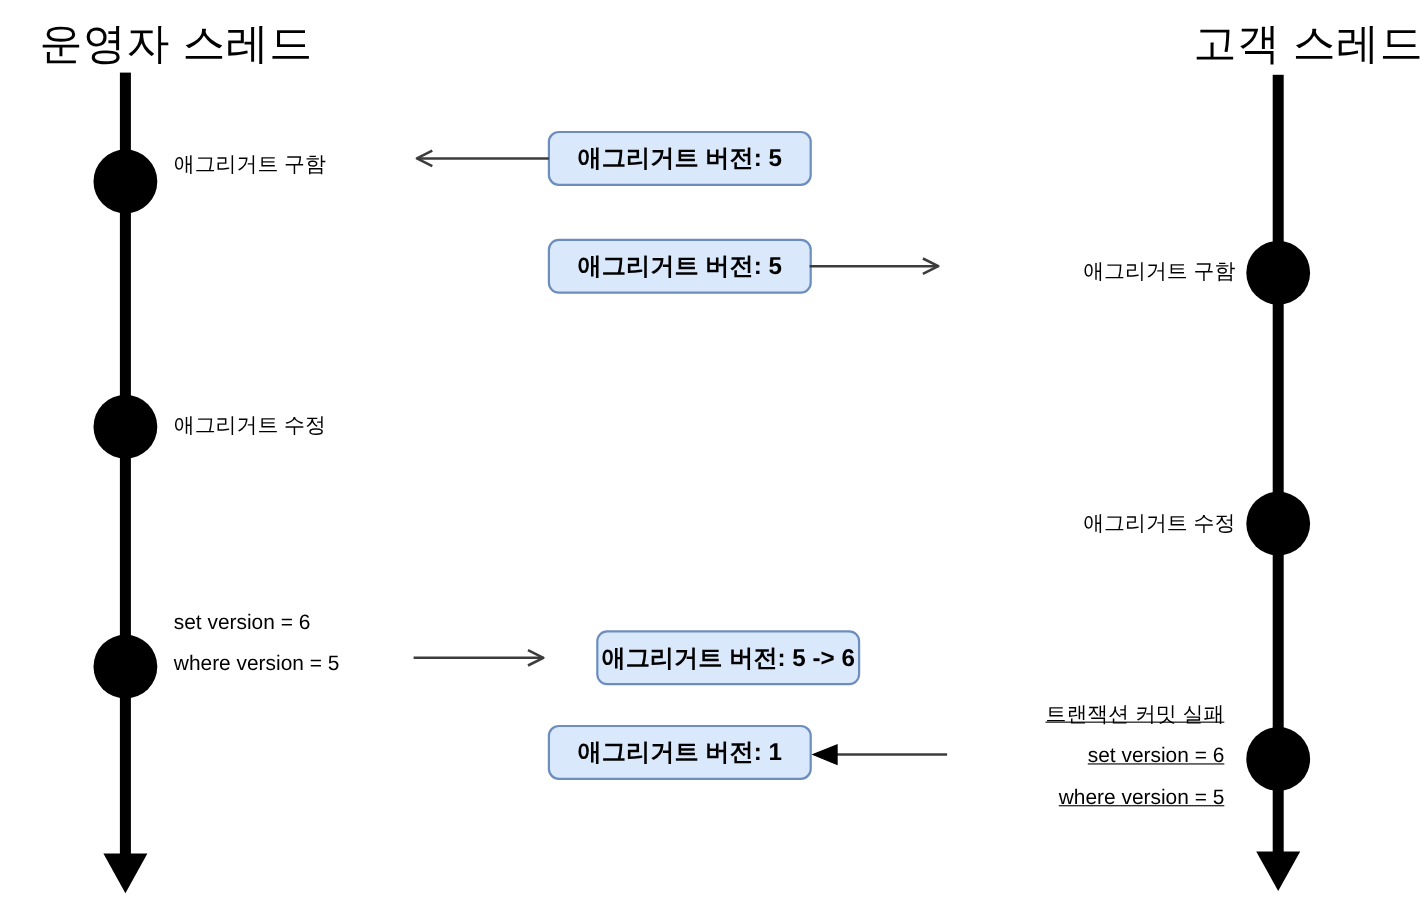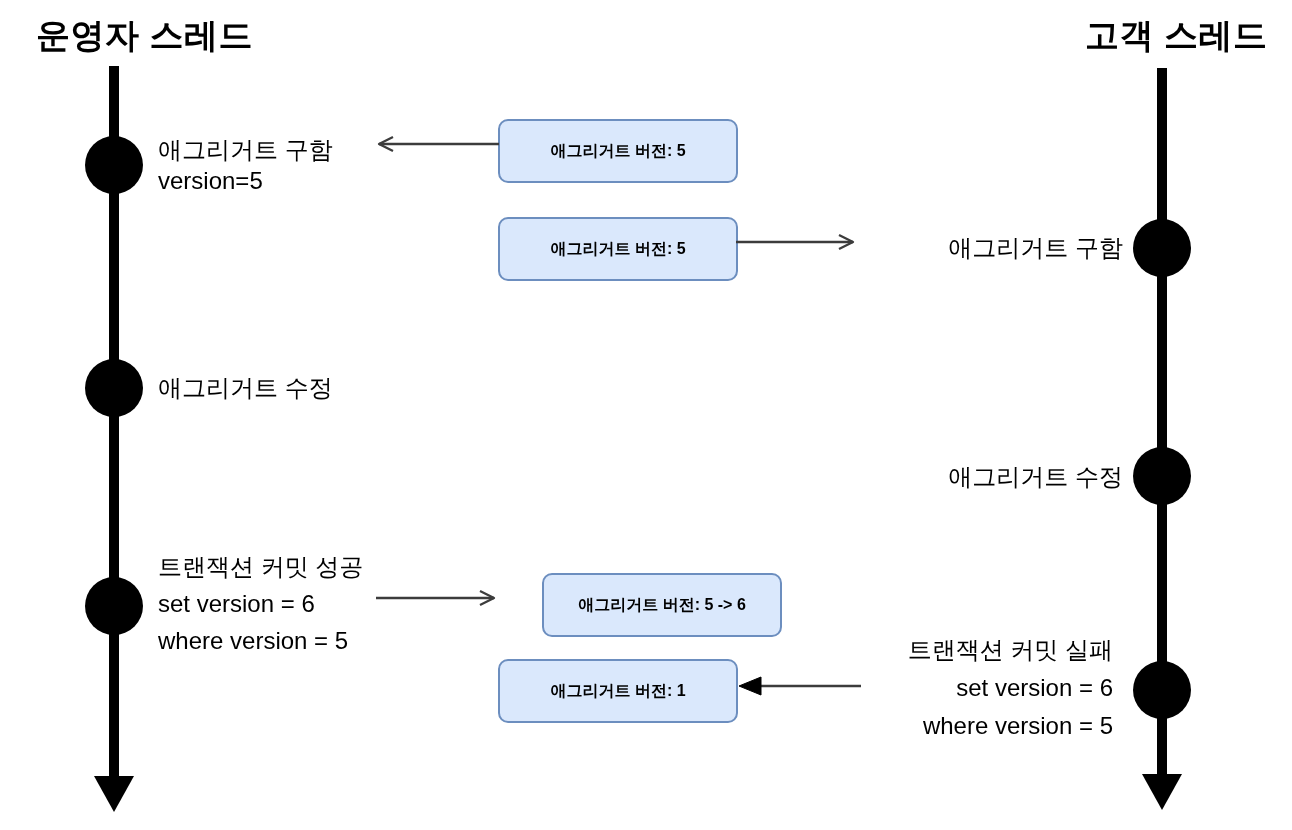--- a/index.html
+++ b/index.html
@@ -1,35 +1,35 @@
 <!DOCTYPE html>
 <html><head>
 <meta charset="utf-8">
 <style>
   html,body{margin:0;padding:0;background:#ffffff;}
   #canvas{
     position:relative;width:1292px;height:830px;background:#ffffff;overflow:hidden;
     font-family:"Liberation Sans","DejaVu Sans",sans-serif;color:#000000;
   }
   .abs{position:absolute;}
-  .thread-title{font-size:34px;font-weight:700;white-space:nowrap;letter-spacing:0.5px;}
+  .thread-title{font-size:39px;font-weight:400;white-space:nowrap;letter-spacing:0.5px;}
   .lifeline{width:10px;background:#000000;}
   .lifeline-head{width:0;height:0;border-left:20px solid transparent;border-right:20px solid transparent;border-top:36px solid #000000;}
   .dot{width:58px;height:58px;border-radius:50%;background:#000000;}
-  .event-label{font-size:24px;font-weight:500;white-space:nowrap;}
+  .event-label{font-size:19px;font-weight:500;white-space:nowrap;}
   .event-label .ln{display:block;}
   .lh31 .ln{line-height:31px;}
   .lh37 .ln{line-height:37px;}
   .lh38 .ln{line-height:38px;}
   .right-align{text-align:right;}
   .msg-box{
-    width:240px;height:64px;box-sizing:border-box;
+    width:240px;height:50px;box-sizing:border-box;
     background:#dae8fc;border:2px solid #6c8ebf;border-radius:10px;
     display:flex;align-items:center;justify-content:center;
-    font-size:16px;font-weight:600;white-space:nowrap;
+    font-size:22px;font-weight:600;white-space:nowrap;
   }
   svg.arrow{display:block;overflow:visible;}
 </style>
 </head>
 <body>
 
 <div id="canvas">
 
   <div class="abs thread-title" style="left:36px;top:13px;">운영자 스레드</div>
   <div class="abs thread-title" style="left:1085px;top:13px;">고객 스레드</div>
@@ -43,38 +43,36 @@
   <div class="abs dot" style="left:85px;top:136px;"></div>
   <div class="abs dot" style="left:85px;top:359px;"></div>
   <div class="abs dot" style="left:85px;top:577px;"></div>
 
   <div class="abs dot" style="left:1133px;top:219px;"></div>
   <div class="abs dot" style="left:1133px;top:447px;"></div>
   <div class="abs dot" style="left:1133px;top:661px;"></div>
 
   <div class="abs event-label lh31" style="left:158px;top:134px;">
     <span class="ln">애그리거트 구함</span>
-    <span class="ln">version=5</span>
   </div>
   <div class="abs event-label lh31" style="left:158px;top:372px;">
     <span class="ln">애그리거트 수정</span>
   </div>
   <div class="abs event-label lh37" style="left:158px;top:548px;">
-    <span class="ln">트랜잭션 커밋 성공</span>
     <span class="ln">set version = 6</span>
     <span class="ln">where version = 5</span>
   </div>
 
   <div class="abs event-label lh31 right-align" style="right:169px;top:232px;">
     <span class="ln">애그리거트 구함</span>
   </div>
   <div class="abs event-label lh31 right-align" style="right:169px;top:461px;">
     <span class="ln">애그리거트 수정</span>
   </div>
-  <div class="abs event-label lh38 right-align" style="right:179px;top:631px;">
+  <div class="abs event-label lh38 right-align" style="right:179px;top:631px;text-decoration:underline;">
     <span class="ln">트랜잭션 커밋 실패</span>
     <span class="ln">set version = 6</span>
     <span class="ln">where version = 5</span>
   </div>
 
   <div class="abs msg-box" style="left:498px;top:119px;">애그리거트 버전: 5</div>
   <div class="abs msg-box" style="left:498px;top:217px;">애그리거트 버전: 5</div>
   <div class="abs msg-box" style="left:498px;top:573px;margin-left:44px;">애그리거트 버전: 5 -&gt; 6</div>
   <div class="abs msg-box" style="left:498px;top:659px;">애그리거트 버전: 1</div>
 

